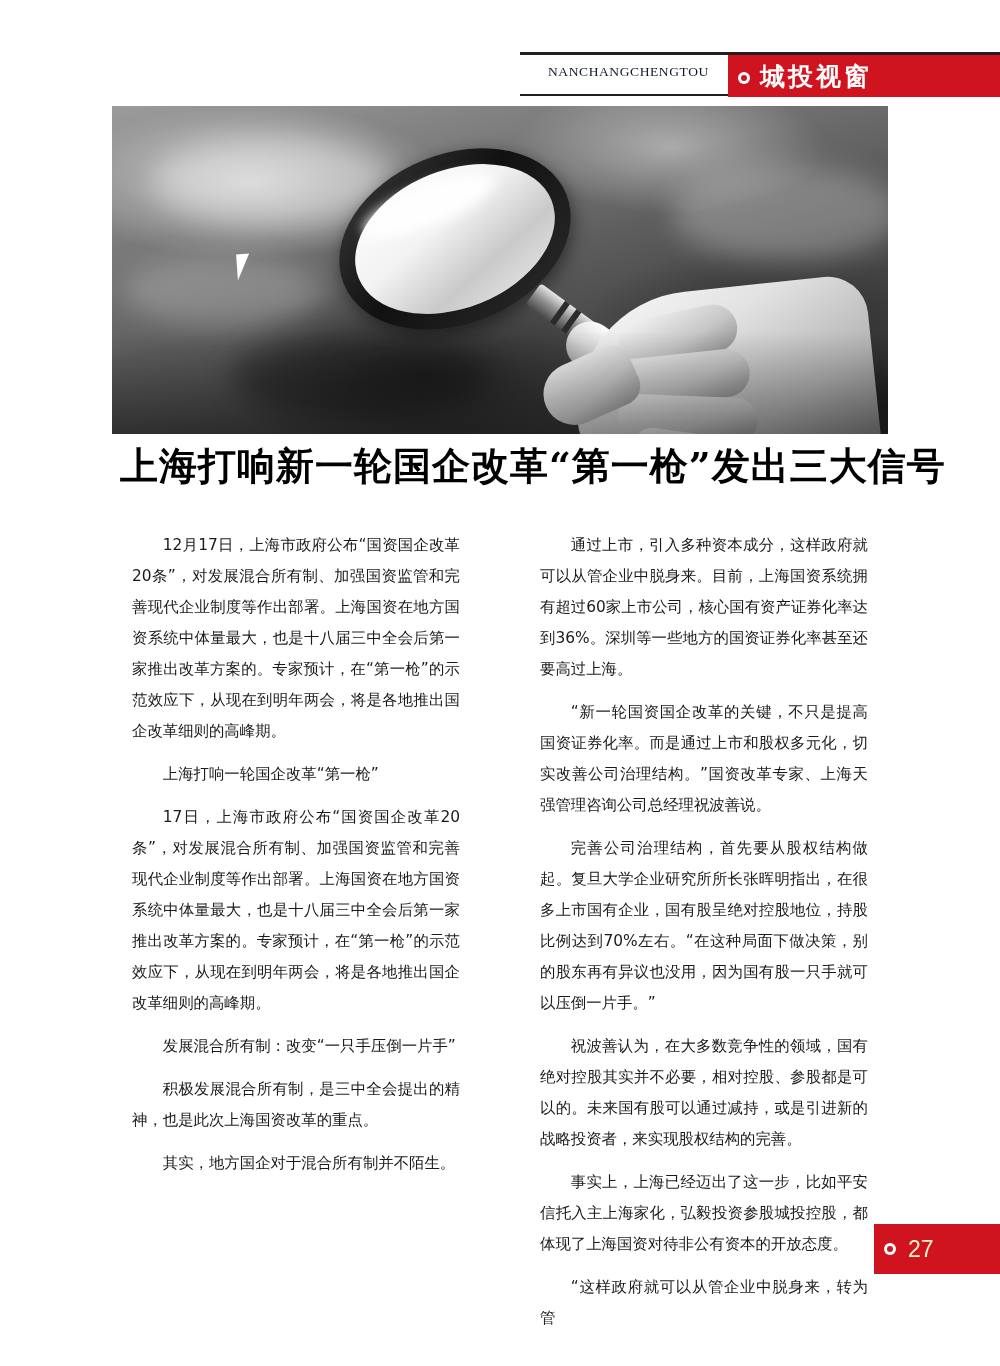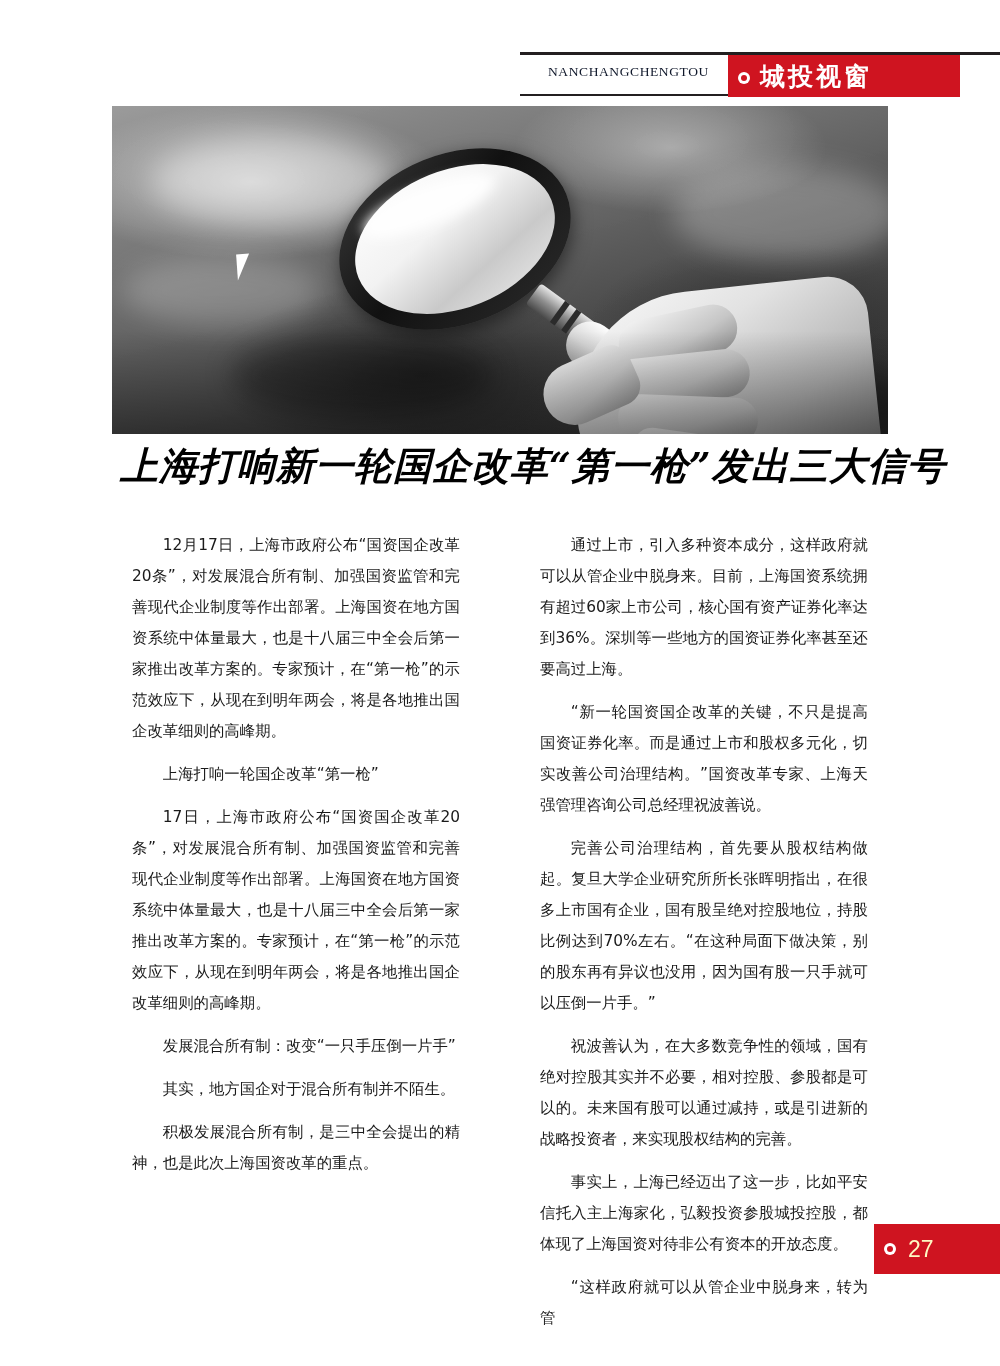--- a/index.html
+++ b/index.html
@@ -47,21 +47,21 @@
     font-family: "Liberation Serif", "DejaVu Serif", serif;
     font-size: 13.5px;
     letter-spacing: 0.6px;
     color: #0f172a;
     white-space: nowrap;
   }
   .header-tag {
     position: absolute;
     top: 3px;
     left: 728px;
-    width: 232px;
+    width: 272px;
     height: 42px;
     background: #cf1420;
   }
   .header-tag-dot {
     position: absolute;
     top: 17px;
     left: 10px;
     width: 12px;
     height: 12px;
     border-radius: 50%;
@@ -246,21 +246,20 @@
     top: 440px;
     left: 120px;
     width: 760px;
     font-family: "DejaVu Serif", "Liberation Serif", serif;
     font-size: 38px;
     font-weight: bold;
     letter-spacing: 1px;
     line-height: 52px;
     white-space: nowrap;
     color: #000;
-    font-style: italic;
   }
 
   
   .col {
     position: absolute;
     top: 518px;
     width: 352px;
     font-family: "DejaVu Sans", "Liberation Sans", sans-serif;
     font-size: 15.4px;
     line-height: 31px;
@@ -350,22 +349,22 @@
 </div>
 
 <div class="title-band"></div>
 <div class="title-text">上海打响新一轮国企改革“第一枪”发出三大信号</div>
 
 <div class="col col-left">
     <p class="">12月17日，上海市政府公布“国资国企改革20条”，对发展混合所有制、加强国资监管和完善现代企业制度等作出部署。上海国资在地方国资系统中体量最大，也是十八届三中全会后第一家推出改革方案的。专家预计，在“第一枪”的示范效应下，从现在到明年两会，将是各地推出国企改革细则的高峰期。</p>
     <p class="sub">上海打响一轮国企改革“第一枪”</p>
     <p class="">17日，上海市政府公布“国资国企改革20条”，对发展混合所有制、加强国资监管和完善现代企业制度等作出部署。上海国资在地方国资系统中体量最大，也是十八届三中全会后第一家推出改革方案的。专家预计，在“第一枪”的示范效应下，从现在到明年两会，将是各地推出国企改革细则的高峰期。</p>
     <p class="sub">发展混合所有制：改变“一只手压倒一片手”</p>
+    <p class="">积极发展混合所有制，是三中全会提出的精神，也是此次上海国资改革的重点。</p>
     <p class="">其实，地方国企对于混合所有制并不陌生。</p>
-    <p class="">积极发展混合所有制，是三中全会提出的精神，也是此次上海国资改革的重点。</p>
   </div>
 <div class="col col-right">
     <p class="">通过上市，引入多种资本成分，这样政府就可以从管企业中脱身来。目前，上海国资系统拥有超过60家上市公司，核心国有资产证券化率达到36%。深圳等一些地方的国资证券化率甚至还要高过上海。</p>
     <p class="">“新一轮国资国企改革的关键，不只是提高国资证券化率。而是通过上市和股权多元化，切实改善公司治理结构。”国资改革专家、上海天强管理咨询公司总经理祝波善说。</p>
     <p class="">完善公司治理结构，首先要从股权结构做起。复旦大学企业研究所所长张晖明指出，在很多上市国有企业，国有股呈绝对控股地位，持股比例达到70%左右。“在这种局面下做决策，别的股东再有异议也没用，因为国有股一只手就可以压倒一片手。”</p>
     <p class="">祝波善认为，在大多数竞争性的领域，国有绝对控股其实并不必要，相对控股、参股都是可以的。未来国有股可以通过减持，或是引进新的战略投资者，来实现股权结构的完善。</p>
     <p class="">事实上，上海已经迈出了这一步，比如平安信托入主上海家化，弘毅投资参股城投控股，都体现了上海国资对待非公有资本的开放态度。</p>
     <p class="">“这样政府就可以从管企业中脱身来，转为管</p>
   </div>
 

